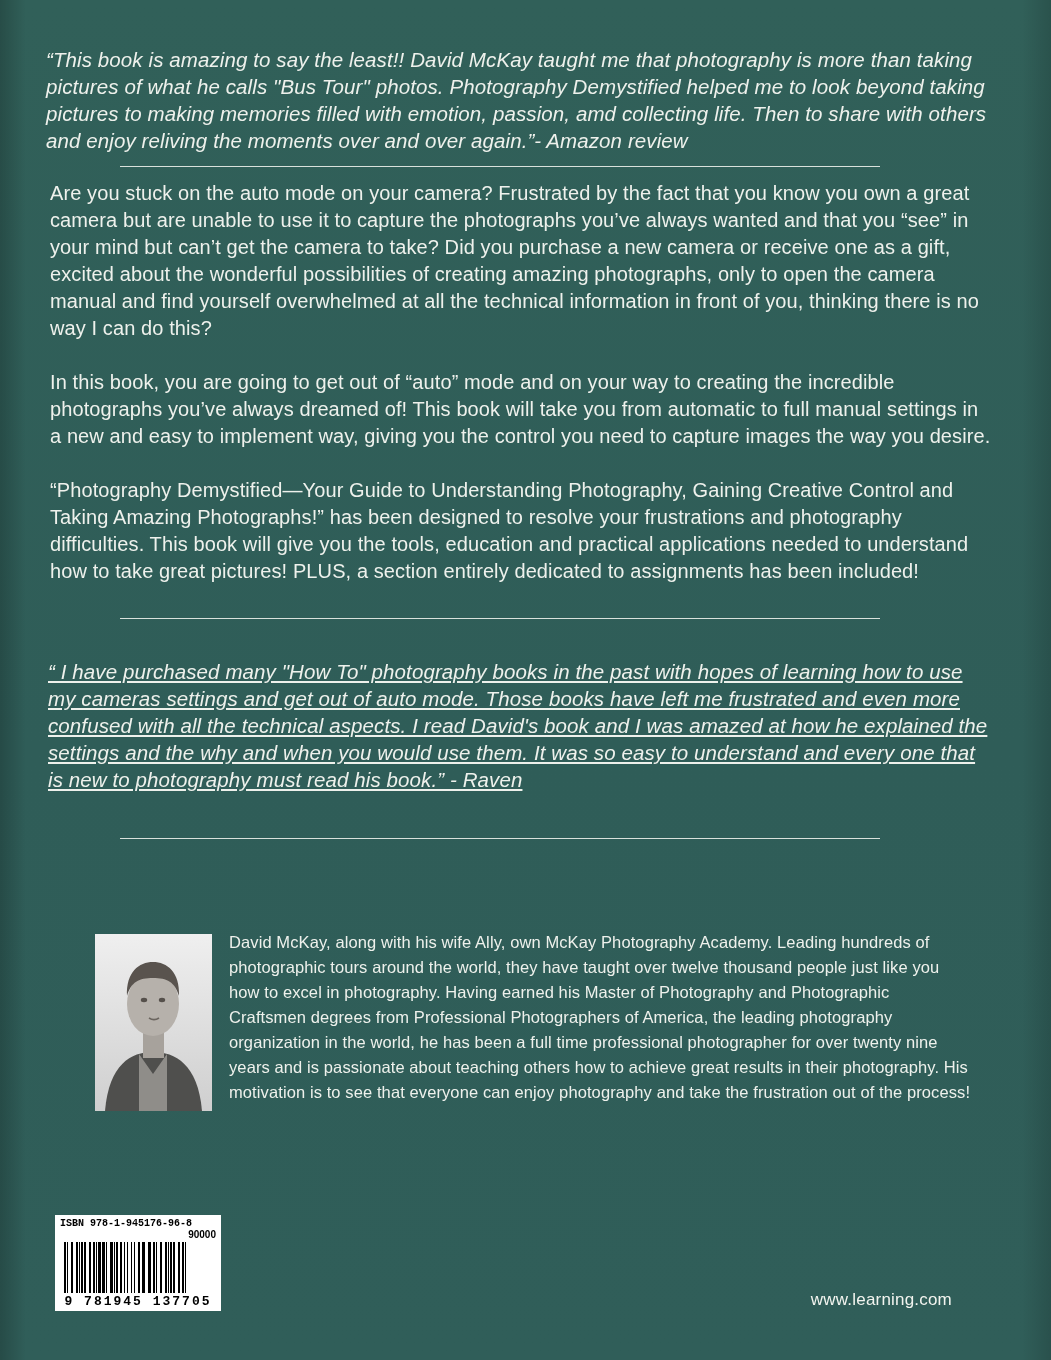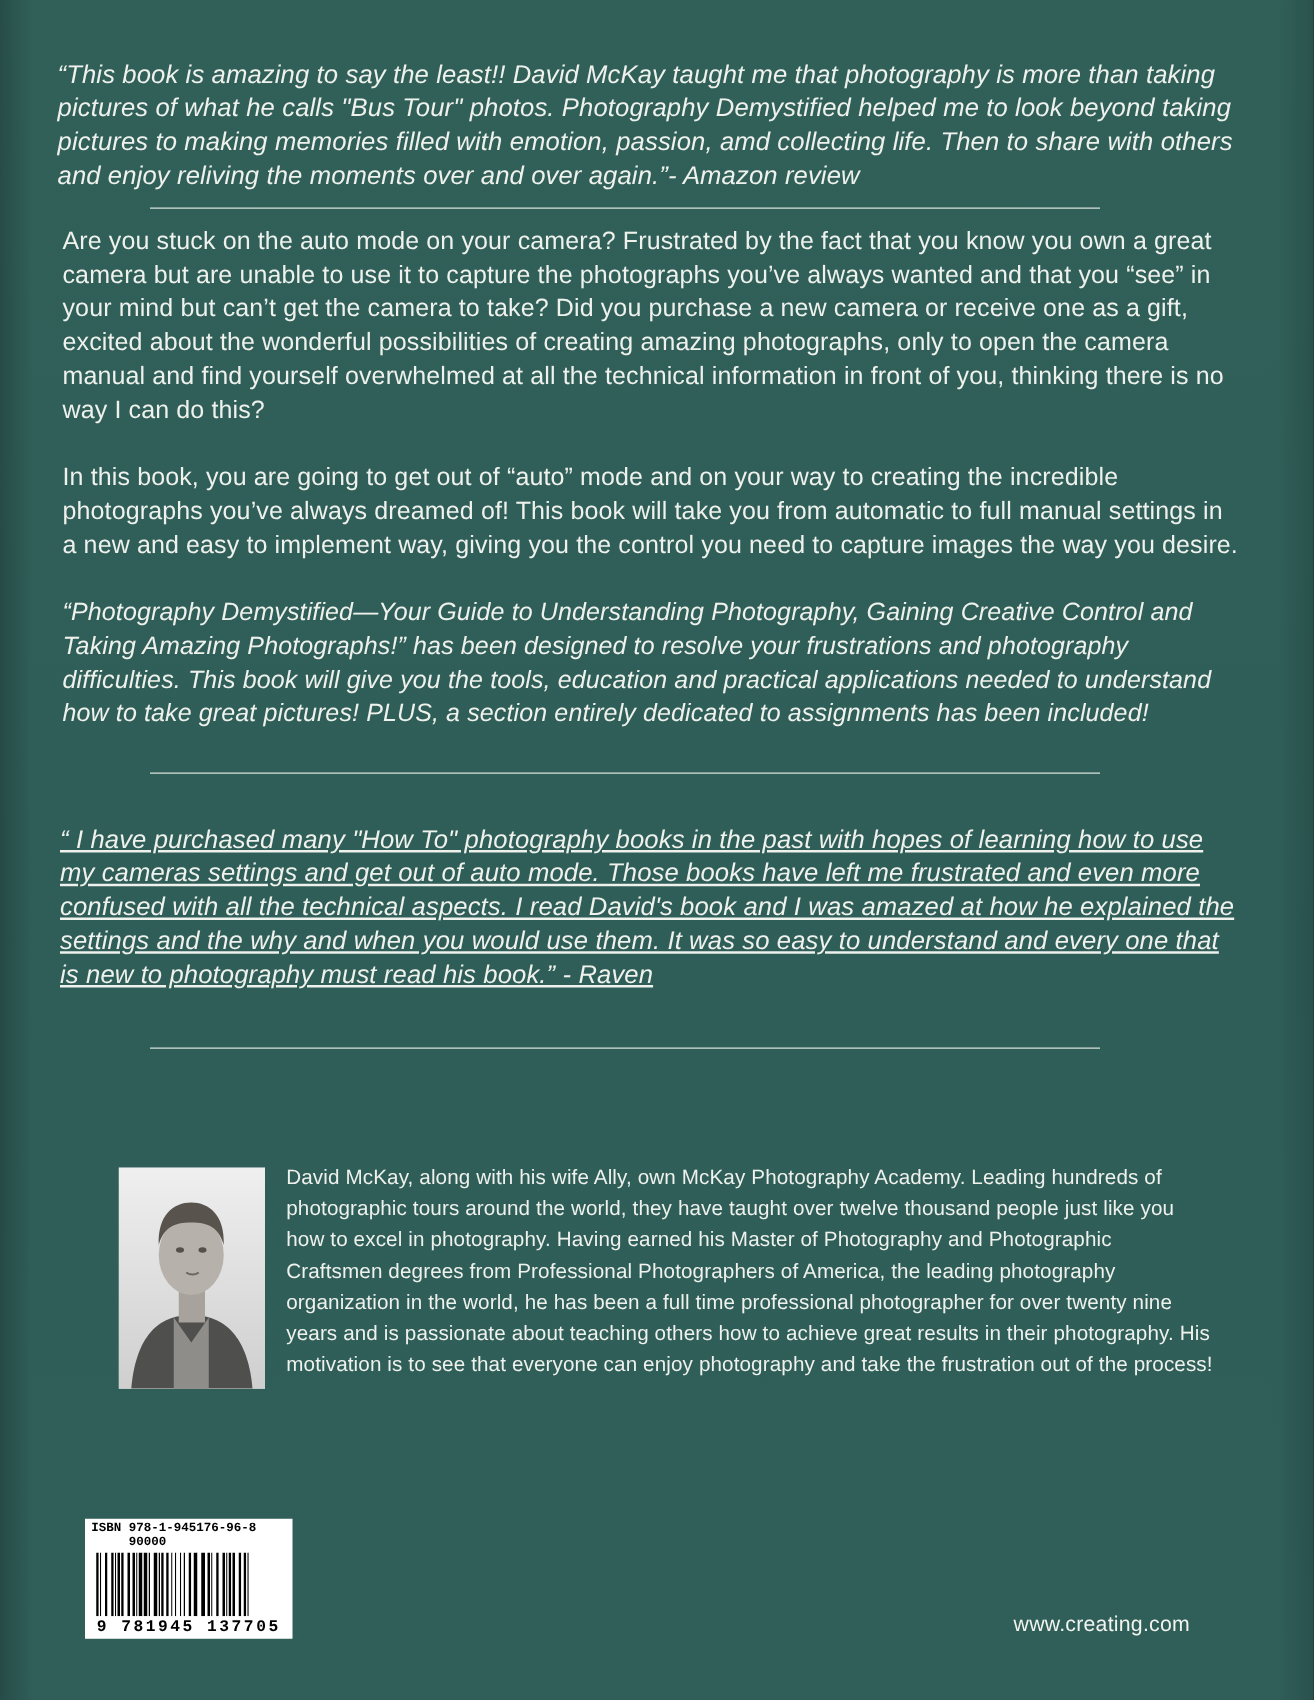--- a/index.html
+++ b/index.html
@@ -32,21 +32,21 @@
   }
   .divider.d1 { margin-top: 12px; margin-bottom: 13px; }
   .divider.d2 { margin-top: 33px; margin-bottom: 39px; }
   .divider.d3 { margin-top: 45px; margin-bottom: 0; }
   .body-para {
     margin: 0 0 27px 4px;
     font-size: 20px;
     line-height: 27px;
     letter-spacing: 0.1px;
   }
-  .body-para.last { margin-bottom: 0; font-style: italic; }
+  .body-para.last { margin-bottom: 0; }
   .quote.second { margin-left: 2px; text-decoration: underline; }
   .author-section {
     display: flex;
     align-items: flex-start;
     margin: 95px 0 0 49px;
   }
   .author-photo {
     flex: 0 0 auto;
     width: 117px;
     height: 177px;
@@ -56,44 +56,44 @@
   .author-photo svg { display: block; width: 100%; height: 100%; }
   .author-bio {
     margin: -4px 0 0 17px;
     width: 742px;
     font-size: 16.5px;
     line-height: 25px;
     letter-spacing: 0.1px;
   }
   .barcode {
     position: absolute;
-    left: 68px;
+    left: 55px;
     top: 1215px;
     width: 166px;
     height: 96px;
     background: #ffffff;
     color: #000;
     box-sizing: border-box;
     padding: 3px 5px 2px 5px;
     display: flex;
     flex-direction: column;
   }
   .barcode .isbn-line {
     font-family: "Liberation Mono", monospace;
     font-size: 10px;
     font-weight: bold;
     letter-spacing: 0;
     white-space: nowrap;
     text-align: left;
   }
   .barcode .price-line {
-    font-family: Liberation Mono, monospace;
+    font-family: Liberation Sans, sans-serif;
     font-size: 10px;
     font-weight: bold;
-    text-align: left;
+    text-align: right;
     margin: 0 0 2px 30px;
   }
   .barcode .bars {
     flex: 1 1 auto;
     display: flex;
     align-items: stretch;
     overflow: hidden;
     padding: 0 4px;
   }
   .barcode .bars span { display: block; height: 100%; }
@@ -233,15 +233,15 @@
         <span class="b" style="width: 2px;"></span>
         <span class="w" style="width: 2px;"></span>
         <span class="b" style="width: 2px;"></span>
         <span class="w" style="width: 1px;"></span>
         <span class="b" style="width: 1px;"></span>
         <span class="w" style="width: 1px;"></span>
       </div>
     <div class="digits">9 781945 137705</div>
   </div>
 
-  <div class="website">www.creating.com</div>
+  <div class="website">www.learning.com</div>
 
 </div>
 
 </body></html>

